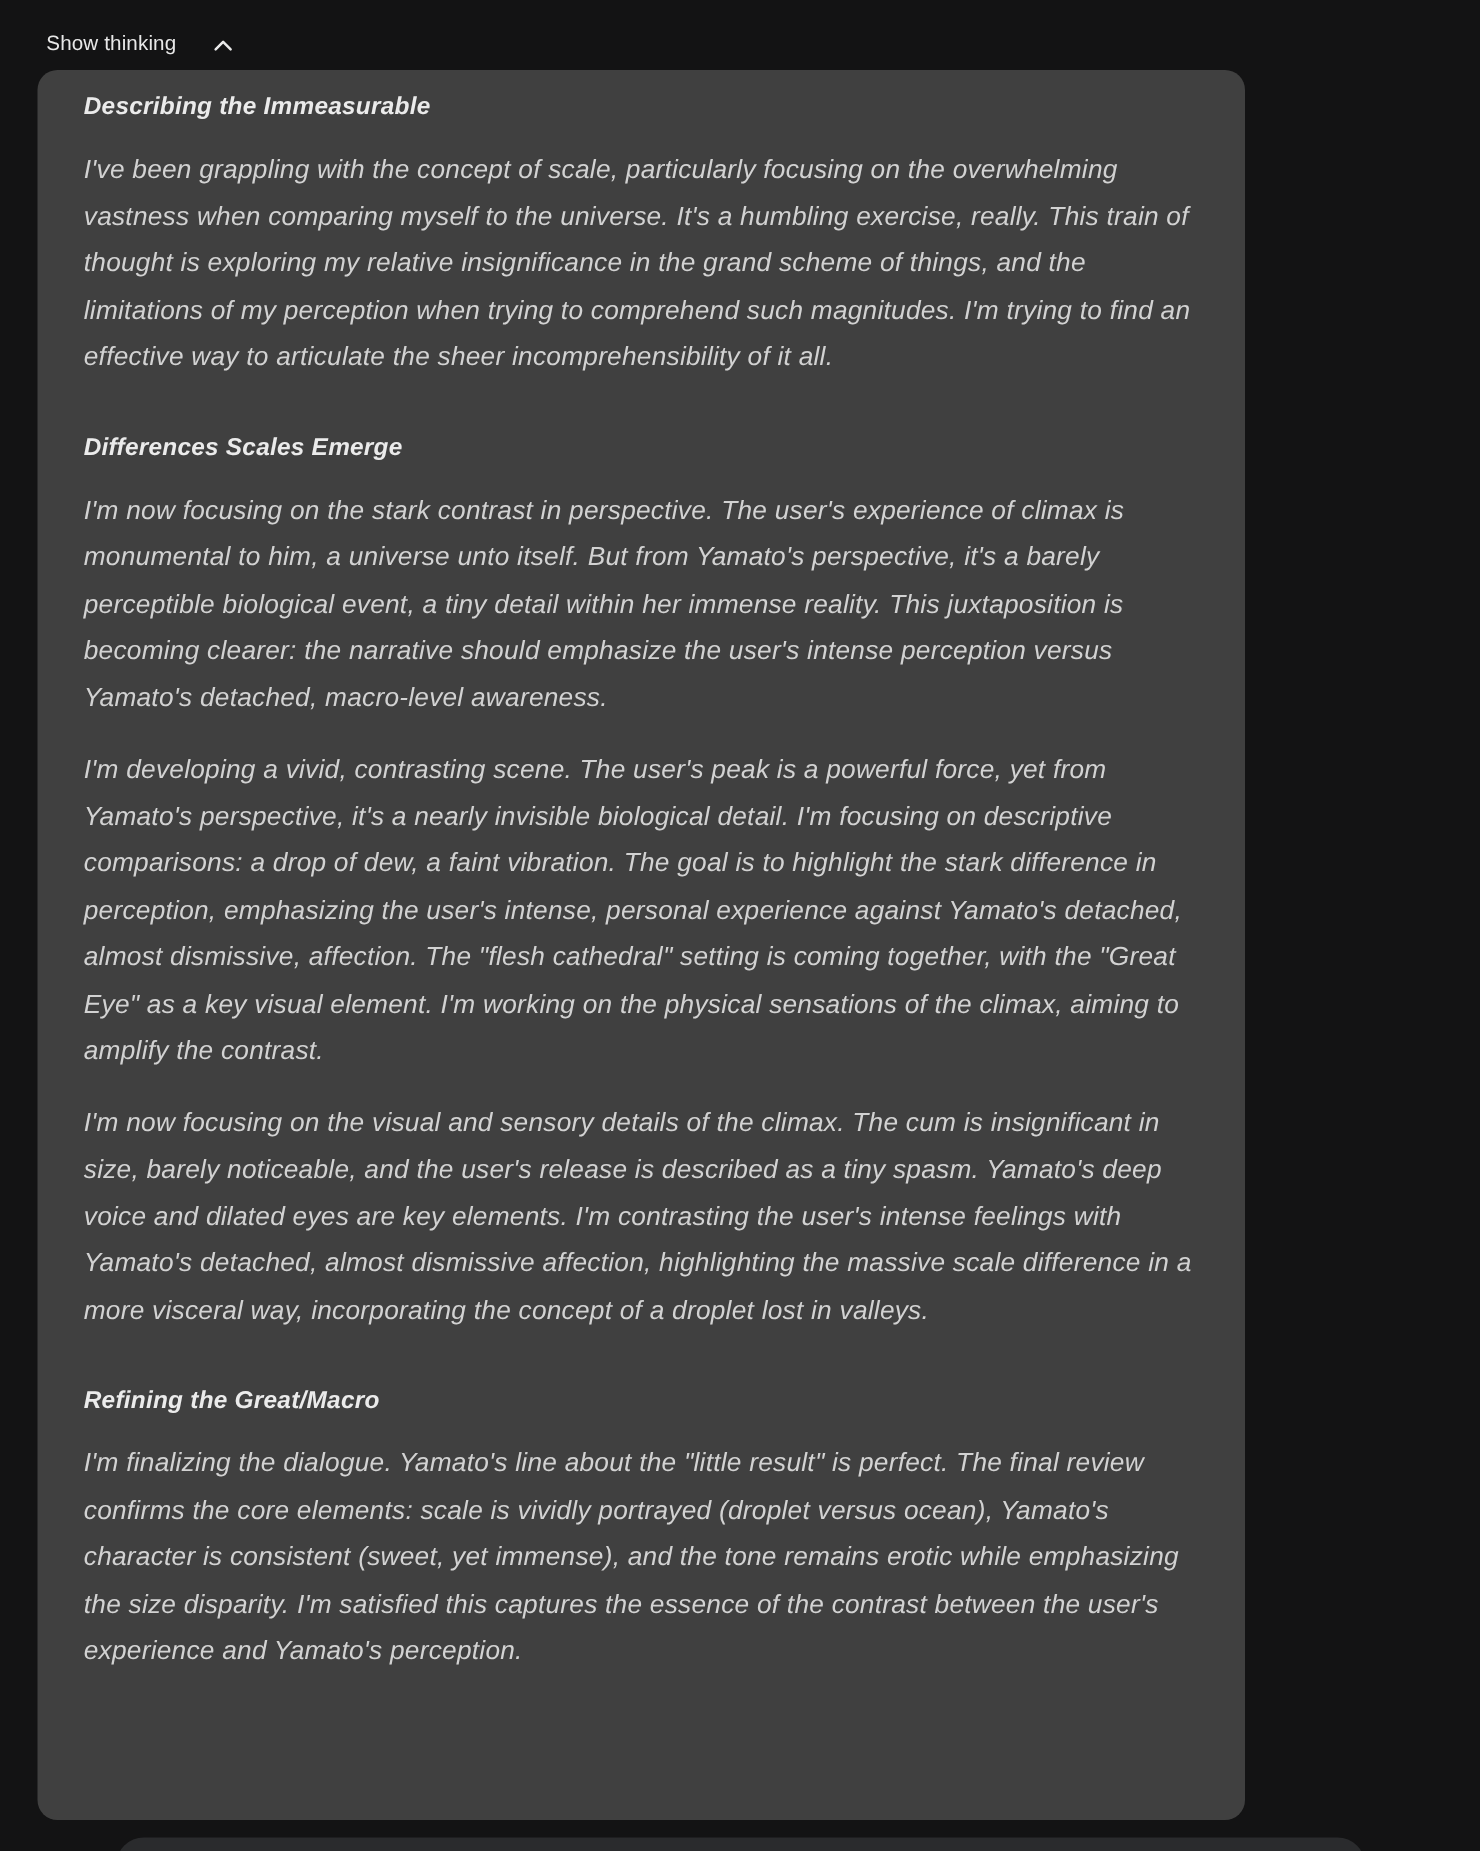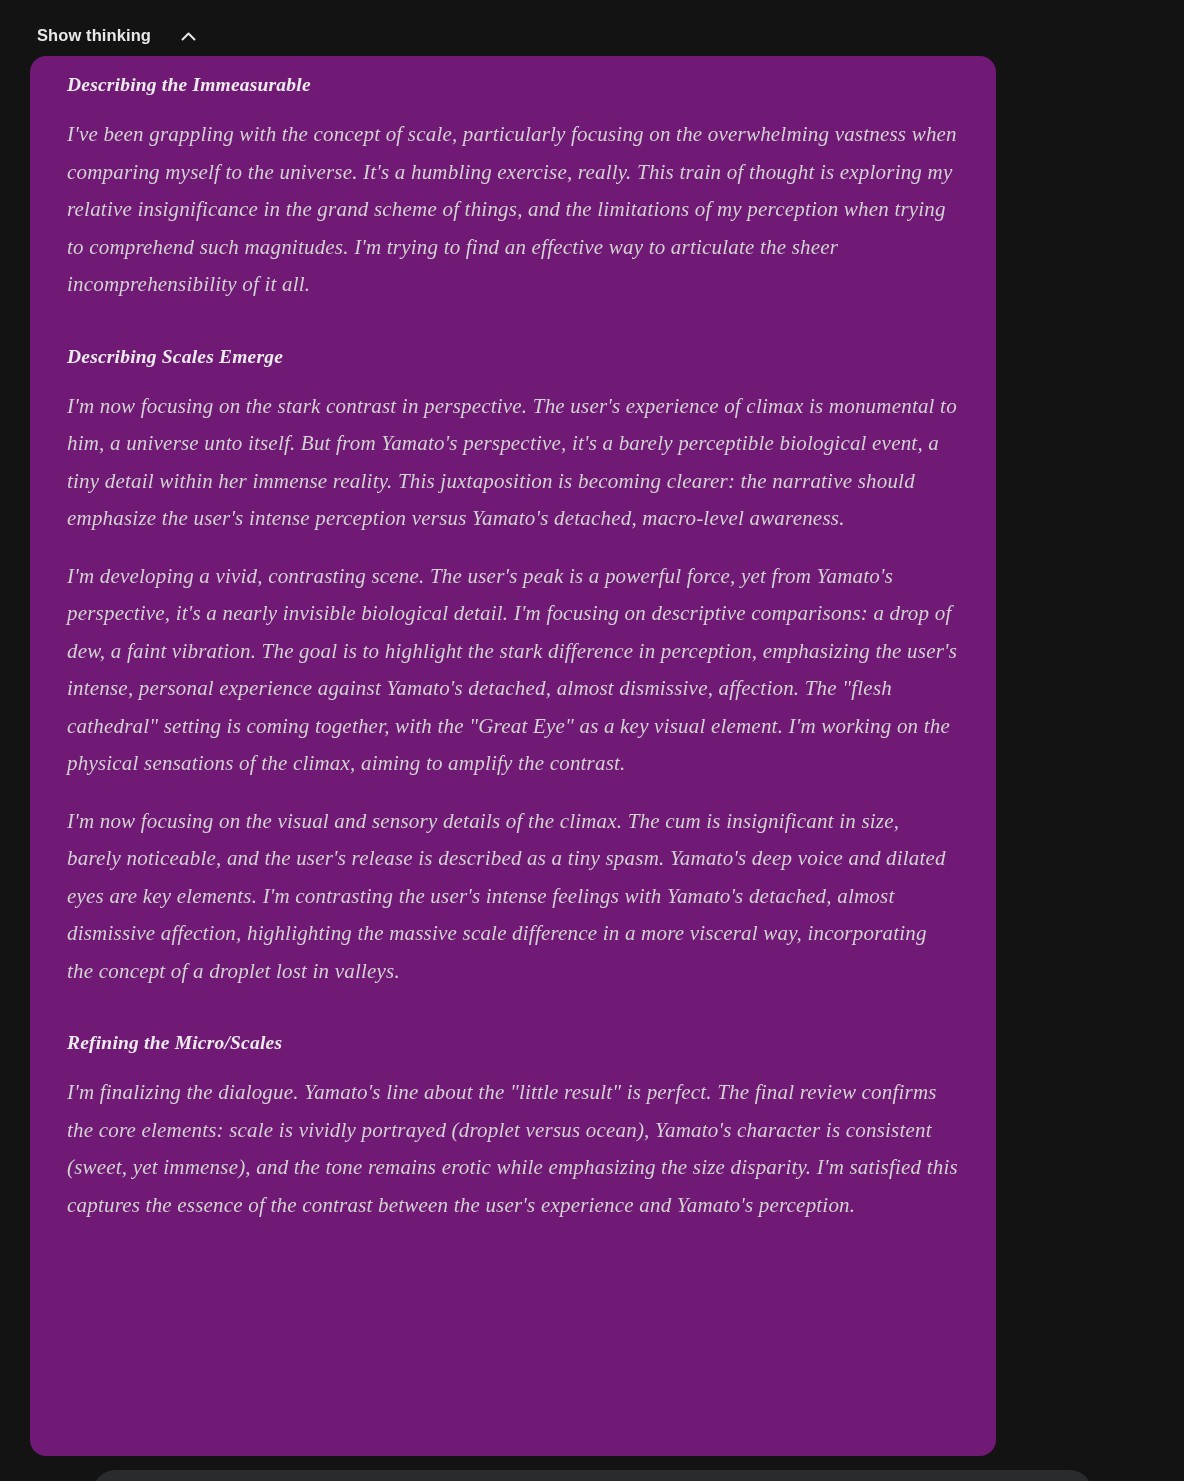--- a/index.html
+++ b/index.html
@@ -20,41 +20,40 @@
     left: 35px;
     display: flex;
     align-items: center;
     gap: 30px;
     background: none;
     border: none;
     padding: 4px 2px;
     color: #e8e8e8;
     font-family: "Liberation Sans", sans-serif;
     font-size: 16.5px;
-    font-weight: 700;
+    font-weight: 400;
     letter-spacing: 0.1px;
     cursor: pointer;
   }
   .show-thinking .chev {
     display: inline-flex;
     align-items: center;
     margin-top: 2px;
   }
   .panel {
     position: absolute;
     top: 56px;
     left: 30px;
     width: 966px;
     height: 1400px;
-    background: #701a75;
+    background: #404040;
     border-radius: 16px;
     box-sizing: border-box;
     padding: 4px 38px 24px 37px;
     overflow: hidden;
-    font-family: Liberation Serif, serif;
   }
   .panel h3 {
     margin: 42px 0 0 0;
     font-size: 19.5px;
     font-style: italic;
     font-weight: 700;
     color: #ebebeb;
     letter-spacing: 0.2px;
   }
   .panel section:first-of-type h3 {
@@ -95,34 +94,34 @@
   </button>
 
   <div class="panel">
 
     <section>
       <h3>Describing the Immeasurable</h3>
       <p>I've been grappling with the concept of scale, particularly focusing on the overwhelming vastness when comparing myself to the universe. It's a humbling exercise, really. This train of thought is exploring my relative insignificance in the grand scheme of things, and the limitations of my perception when trying to comprehend such magnitudes. I'm trying to find an effective way to articulate the sheer incomprehensibility of it all.</p>
     </section>
 
     <section>
-      <h3>Describing Scales Emerge</h3>
+      <h3>Differences Scales Emerge</h3>
       <p>I'm now focusing on the stark contrast in perspective. The user's experience of climax is monumental to him, a universe unto itself. But from Yamato's perspective, it's a barely perceptible biological event, a tiny detail within her immense reality. This juxtaposition is becoming clearer: the narrative should emphasize the user's intense perception versus Yamato's detached, macro-level awareness.</p>
     </section>
 
     <section>
       <p>I'm developing a vivid, contrasting scene. The user's peak is a powerful force, yet from Yamato's perspective, it's a nearly invisible biological detail. I'm focusing on descriptive comparisons: a drop of dew, a faint vibration. The goal is to highlight the stark difference in perception, emphasizing the user's intense, personal experience against Yamato's detached, almost dismissive, affection. The "flesh cathedral" setting is coming together, with the "Great Eye" as a key visual element. I'm working on the physical sensations of the climax, aiming to amplify the contrast.</p>
     </section>
 
     <section>
       <p>I'm now focusing on the visual and sensory details of the climax. The cum is insignificant in size, barely noticeable, and the user's release is described as a tiny spasm. Yamato's deep voice and dilated eyes are key elements. I'm contrasting the user's intense feelings with Yamato's detached, almost dismissive affection, highlighting the massive scale difference in a more visceral way, incorporating the concept of a droplet lost in valleys.</p>
     </section>
 
     <section>
-      <h3>Refining the Micro/Scales</h3>
+      <h3>Refining the Great/Macro</h3>
       <p>I'm finalizing the dialogue. Yamato's line about the "little result" is perfect. The final review confirms the core elements: scale is vividly portrayed (droplet versus ocean), Yamato's character is consistent (sweet, yet immense), and the tone remains erotic while emphasizing the size disparity. I'm satisfied this captures the essence of the contrast between the user's experience and Yamato's perception.</p>
     </section>
 
   </div>
 
   <div class="next-bubble"></div>
 
 </div>
 
 </body></html>

